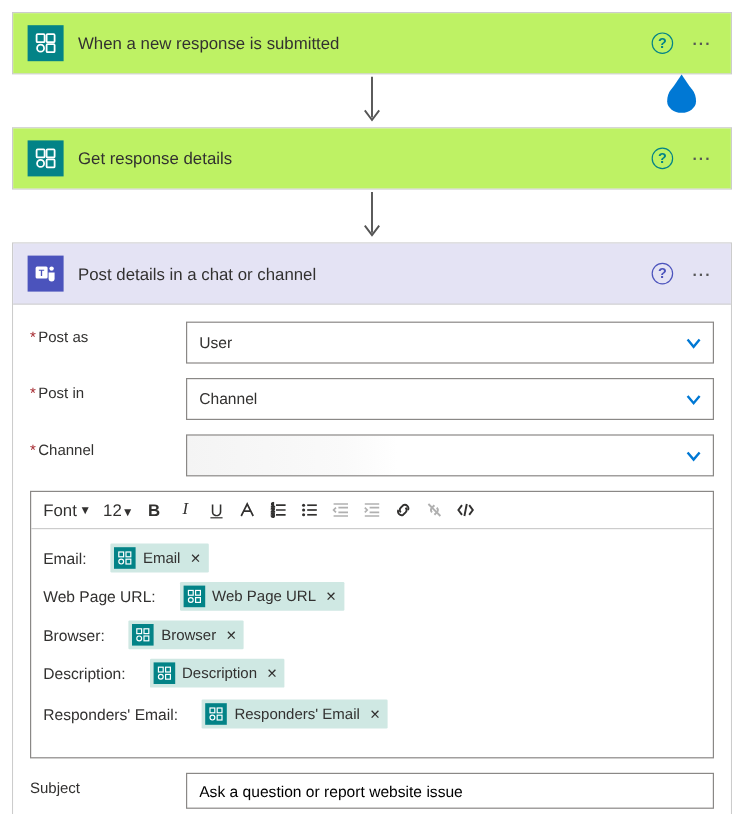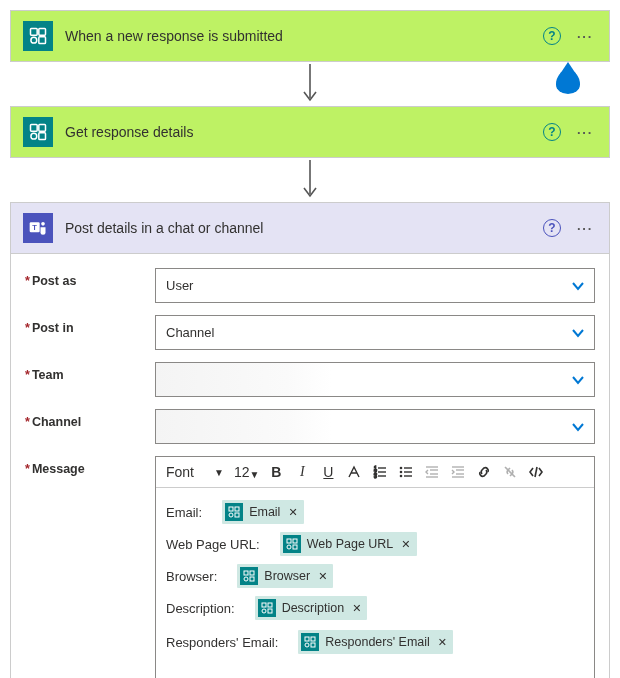--- a/index.html
+++ b/index.html
@@ -58,21 +58,21 @@
     border-radius: 50% 50% 50% 50% / 60% 60% 40% 40%;
     transform: rotate(0deg);
   }
   .drop::before{
     content:""; position:absolute; left:4px; top:-8px;
     border-left:8px solid transparent; border-right:8px solid transparent;
     border-bottom:12px solid #0078d4;
   }
   .card-body { padding: 14px 14px 10px 14px; background: #fff; }
   .form-row { display: flex; align-items: flex-start; margin-bottom: 12px; gap: 10px; }
-  .form-label { width: 120px; padding-top: 6px; font-size: 12.5px; color: #323130; flex-shrink: 0; font-weight: bold; }
+  .form-label { width: 120px; padding-top: 6px; font-size: 12.5px; color: #323130; flex-shrink: 0; }
   .form-label .req { color: #a4262c; margin-right: 2px; }
   .field-wrap { flex: 1; }
   .select-field {
     display: flex; align-items: center;
     border: 1px solid #8a8886;
     height: 35px; padding: 0 8px 0 10px;
     background: #fff; cursor: pointer;
     font-size: 13px;
   }
   .select-field.redacted { background: linear-gradient(90deg, #f4f4f4 0%, #fafafa 30%, #fff 40%); color: transparent; }
@@ -80,21 +80,21 @@
   .chevron-down { color: #0078d4; }
   .chevron-down svg { width: 16px; height: 16px; display:block; }
   .editor-box { border: 1px solid #8a8886; background:#fff; }
   .toolbar {
     display: flex; align-items: center; gap: 4px;
     border-bottom: 1px solid #ccc;
     padding: 4px 6px;
     flex-wrap: nowrap;
   }
   .tb-font {
-    display:flex; align-items:center; gap:20px;
+    display:flex; align-items:center; gap:2px;
     border: none; padding: 2px 4px; font-size: 14px; cursor:pointer;
   }
   .tb-size { display:flex; align-items:flex-end; font-size:14px; cursor:pointer; padding: 0 2px;}
   .tb-btn {
     width: 22px; height: 22px;
     display:flex; align-items:center; justify-content:center;
     cursor:pointer; color:#323130; font-size:14px;
   }
   .tb-btn.bold{ font-weight:800; }
   .tb-btn.italic{ font-style:italic; font-family: Georgia, serif; }
@@ -211,50 +211,36 @@
           <span class="val">Channel</span>
           <span class="chevron-down">
               <svg viewBox="0 0 16 16" fill="none" stroke="currentColor" stroke-width="2">
                 <polyline points="3,5 8,11 13,5"></polyline>
               </svg>
             </span>
         </div>
       </div>
     </div>
 
-    <div class="form-row">
-      <div class="form-label"><span class="req">*</span><span>Team</span></div>
-      <div class="field-wrap">
-        <div class="select-field redacted">
-          <span class="val">.</span>
-          <span class="chevron-down">
-              <svg viewBox="0 0 16 16" fill="none" stroke="currentColor" stroke-width="2">
-                <polyline points="3,5 8,11 13,5"></polyline>
-              </svg>
-            </span>
-        </div>
-      </div>
-    </div>
 
     <div class="form-row">
       <div class="form-label"><span class="req">*</span><span>Channel</span></div>
       <div class="field-wrap">
         <div class="select-field redacted">
           <span class="val">.</span>
           <span class="chevron-down">
               <svg viewBox="0 0 16 16" fill="none" stroke="currentColor" stroke-width="2">
                 <polyline points="3,5 8,11 13,5"></polyline>
               </svg>
             </span>
         </div>
       </div>
     </div>
 
     <div class="form-row">
-      <div class="form-label"><span class="req">*</span><span>Message</span></div>
       <div class="field-wrap">
         <div class="editor-box">
           <div class="toolbar">
             <div class="tb-font">
                 <span>Font</span>
                 <span class="tri-down">▼</span>
               </div>
             <div class="tb-size">
                 <span>12</span>
                 <span class="tri-down">▼</span>

